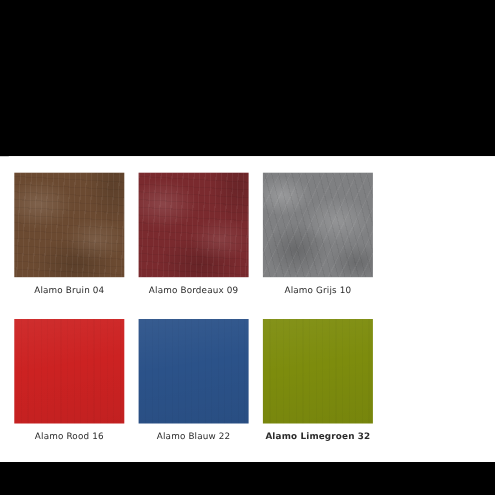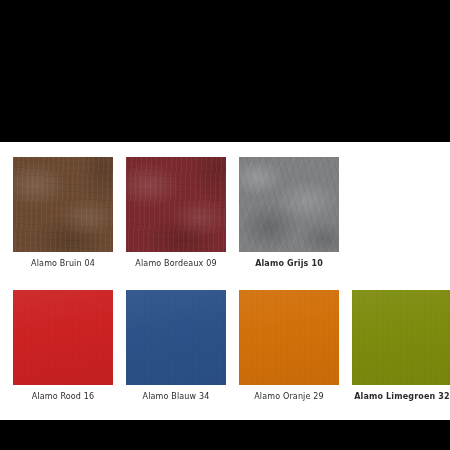--- a/index.html
+++ b/index.html
@@ -115,36 +115,32 @@
     <div class="swatch-cell">
       <span class="swatch-chip tex-leather" style="background-color: rgb(107, 74, 49);"></span>
       <span class="swatch-label" style="color: rgb(43, 43, 43);">Alamo Bruin 04</span>
     </div>
     <div class="swatch-cell">
       <span class="swatch-chip tex-leather" style="background-color: rgb(122, 42, 46);"></span>
       <span class="swatch-label" style="color: rgb(43, 43, 43);">Alamo Bordeaux 09</span>
     </div>
     <div class="swatch-cell">
       <span class="swatch-chip tex-marble" style="background-color: rgb(127, 128, 130);"></span>
-      <span class="swatch-label" style="color: rgb(43, 43, 43); font-weight: bold;">Alamo Grijs 10</span>
+      <span class="swatch-label" style="color: rgb(43, 43, 43);">Alamo Grijs 10</span>
     </div>
   </div>
 
   <div class="swatch-row">
     <div class="swatch-cell">
       <span class="swatch-chip tex-flat" style="background-color: rgb(204, 34, 34);"></span>
       <span class="swatch-label" style="color: rgb(43, 43, 43);">Alamo Rood 16</span>
     </div>
     <div class="swatch-cell">
       <span class="swatch-chip tex-flat" style="background-color: rgb(43, 82, 137);"></span>
-      <span class="swatch-label" style="color: rgb(43, 43, 43);">Alamo Blauw 34</span>
-    </div>
-    <div class="swatch-cell">
-      <span class="swatch-chip tex-flat" style="background-color: rgb(210, 112, 10);"></span>
-      <span class="swatch-label" style="color: rgb(43, 43, 43);">Alamo Oranje 29</span>
+      <span class="swatch-label" style="color: rgb(43, 43, 43);">Alamo Blauw 22</span>
     </div>
     <div class="swatch-cell">
       <span class="swatch-chip tex-flat" style="background-color: rgb(125, 140, 13);"></span>
       <span class="swatch-label" style="color: rgb(43, 43, 43); font-weight: bold;">Alamo Limegroen 32</span>
     </div>
   </div>
 
 </div>
 
 <div class="letterbox" id="letterbox-bottom" style="background: rgb(0, 0, 0);"></div>

